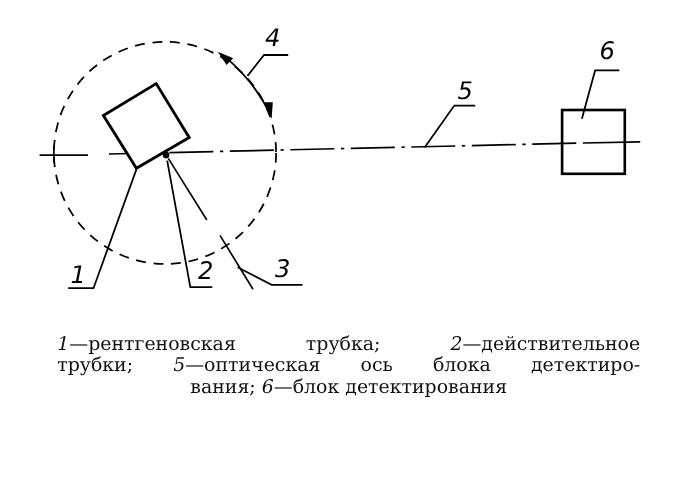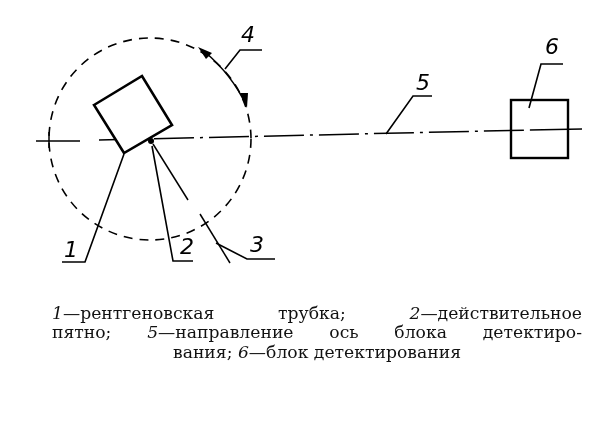--- a/index.html
+++ b/index.html
@@ -58,15 +58,15 @@
   <text class="lbl" x="64" y="257">1</text>
   <text class="lbl" x="180" y="254">2</text>
   <text class="lbl" x="250" y="252">3</text>
   <text class="lbl" x="241" y="42">4</text>
   <text class="lbl" x="416" y="90">5</text>
   <text class="lbl" x="545" y="54">6</text>
 </svg>
 
 <div id="caption">
   <span class="line"><i>1</i><span>—рентгеновская трубка; </span><i>2</i><span>—действительное</span></span>
-  <span class="line"><span>пятно; </span><i>5</i><span>—направление ось блока детектиро-</span></span>
+  <span class="line"><span>трубки; </span><i>5</i><span>—оптическая ось блока детектиро-</span></span>
   <span class="line last"><span>вания; </span><i>6</i><span>—блок детектирования</span></span>
 </div>
 
 </body></html>

